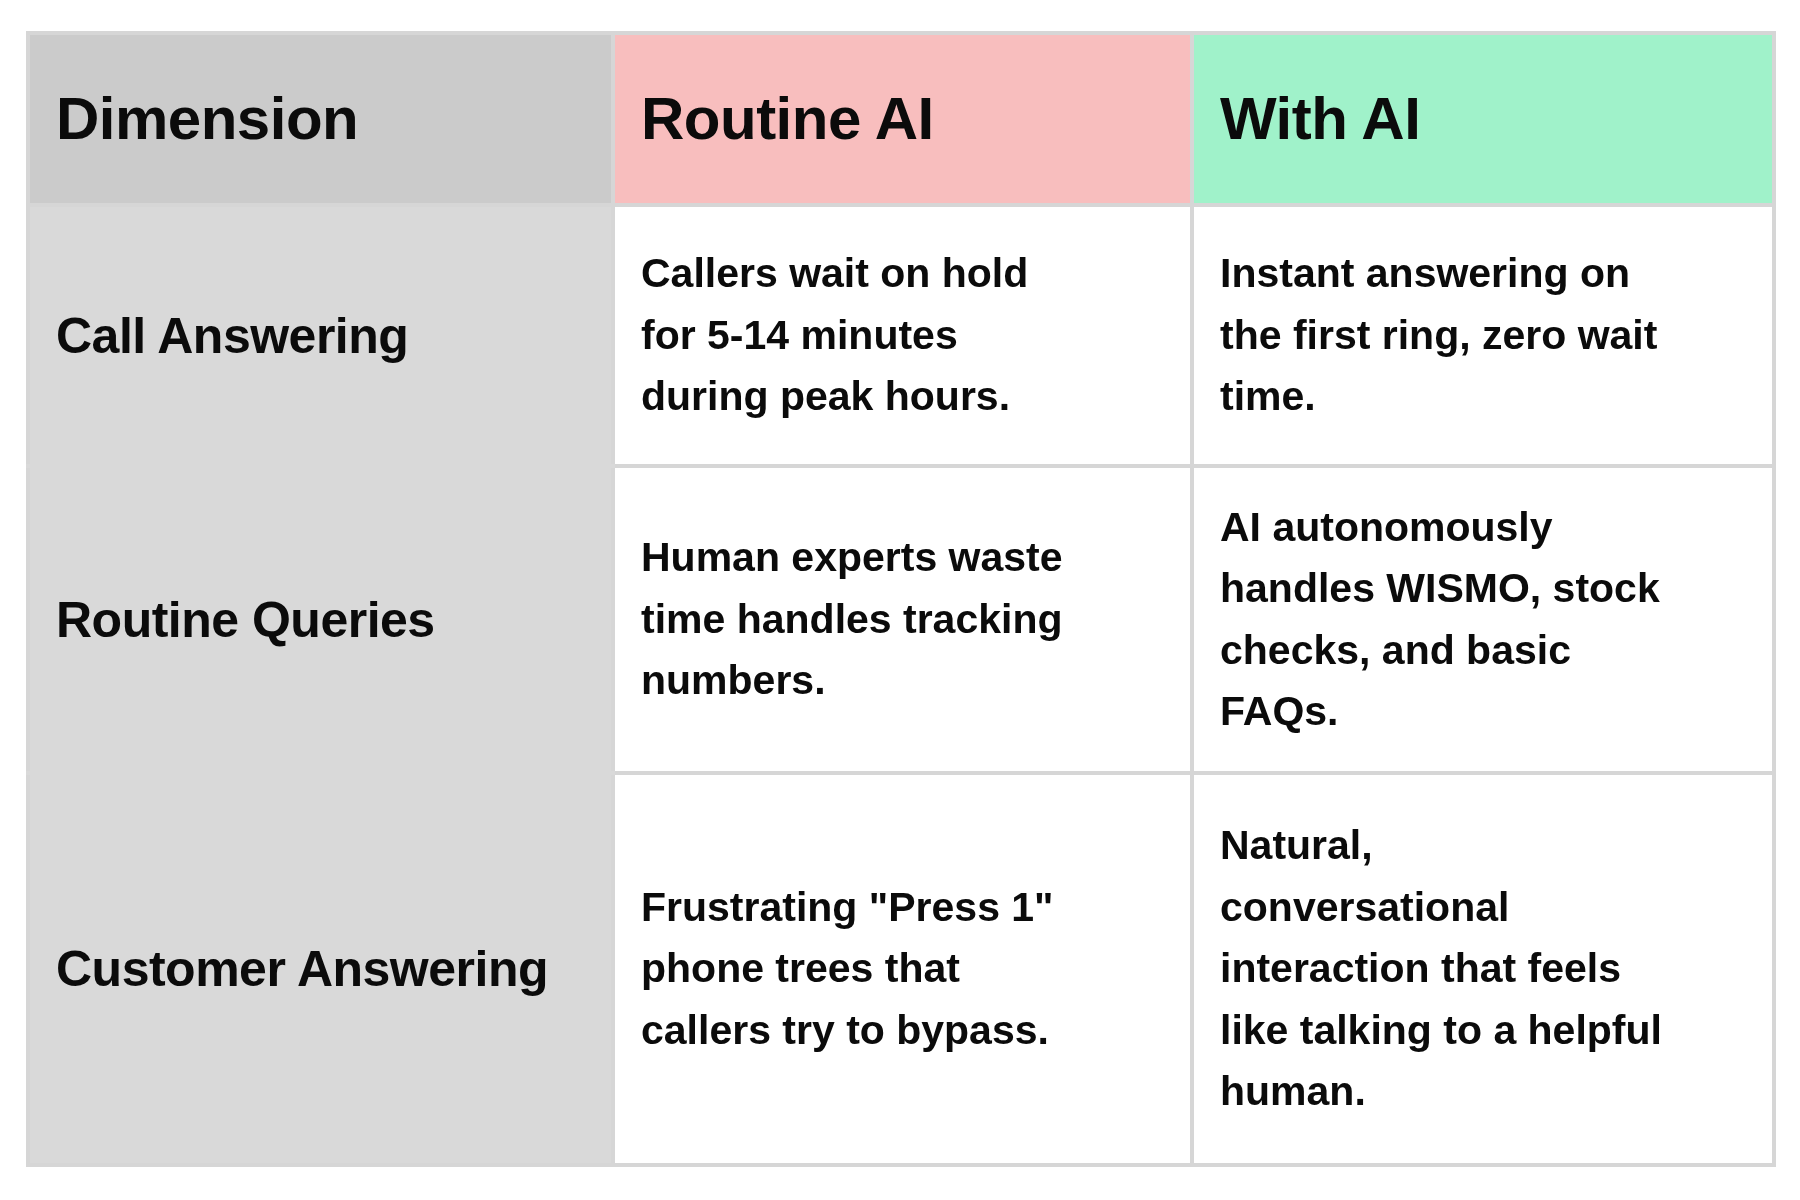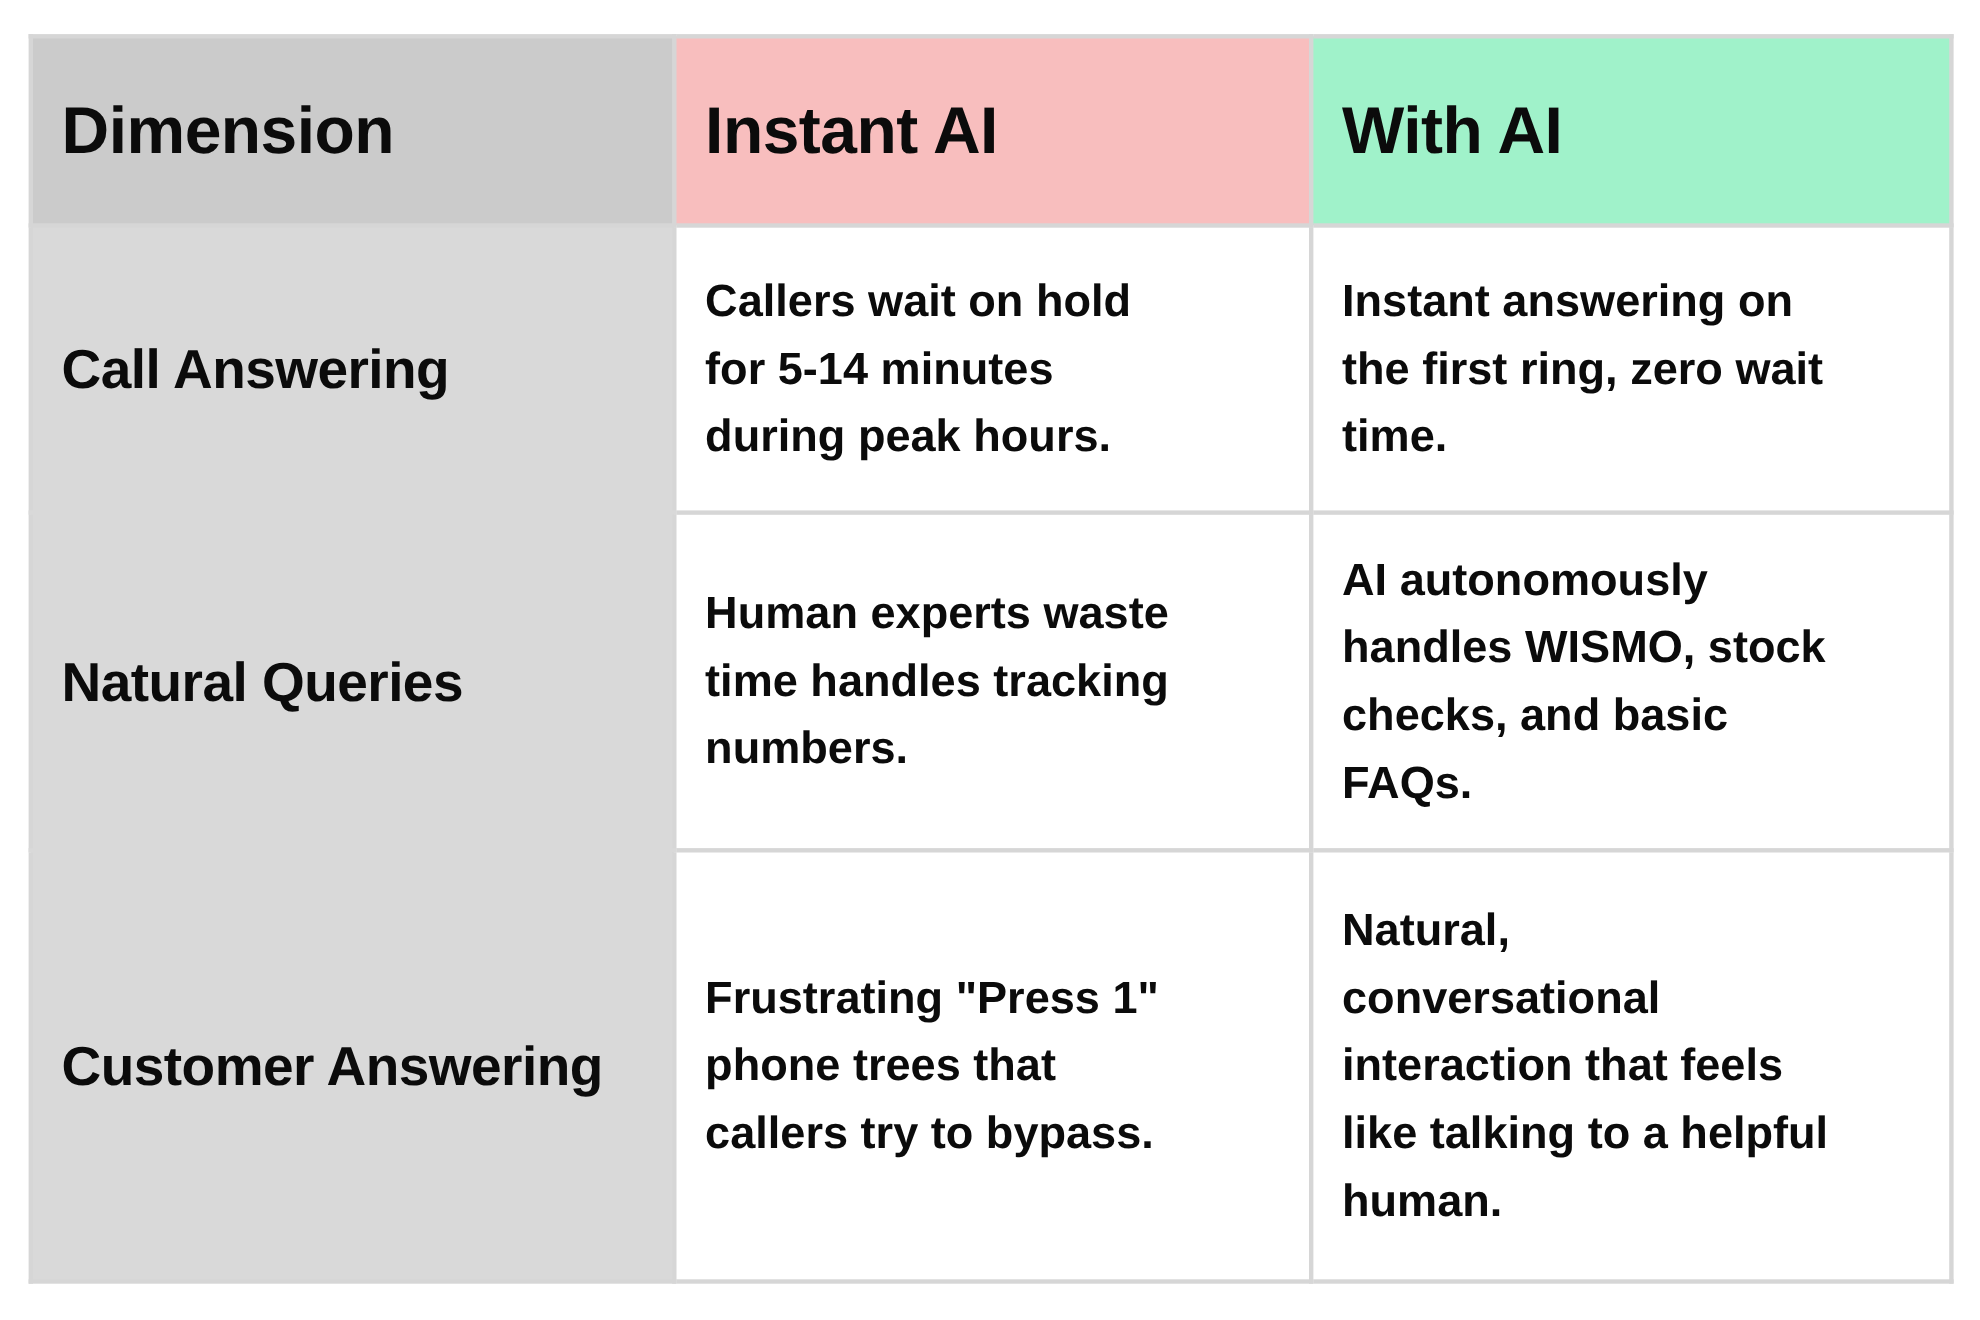--- a/index.html
+++ b/index.html
@@ -85,36 +85,36 @@
 <div class="page">
   <table class="compare">
     <colgroup>
       <col class="c1">
       <col class="c2">
       <col class="c3">
     </colgroup>
     <thead>
       <tr class="hdr">
         <th class="h-dimension">Dimension</th>
-        <th class="h-without">Instant AI</th>
+        <th class="h-without">Routine AI</th>
         <th class="h-with">With AI</th>
       </tr>
     </thead>
     <tbody>
       <tr class="row-0">
         <td class="dim-label dim-first">Call Answering</td>
         <td class="cell">Callers wait on hold
 for 5-14 minutes
 during peak hours.</td>
         <td class="cell">Instant answering on
 the first ring, zero wait
 time.</td>
       </tr>
       <tr class="row-1">
-        <td class="dim-label">Natural Queries</td>
+        <td class="dim-label">Routine Queries</td>
         <td class="cell">Human experts waste
 time handles tracking
 numbers.</td>
         <td class="cell">AI autonomously
 handles WISMO, stock
 checks, and basic
 FAQs.</td>
       </tr>
       <tr class="row-2">
         <td class="dim-label dim-last">Customer Answering</td>

